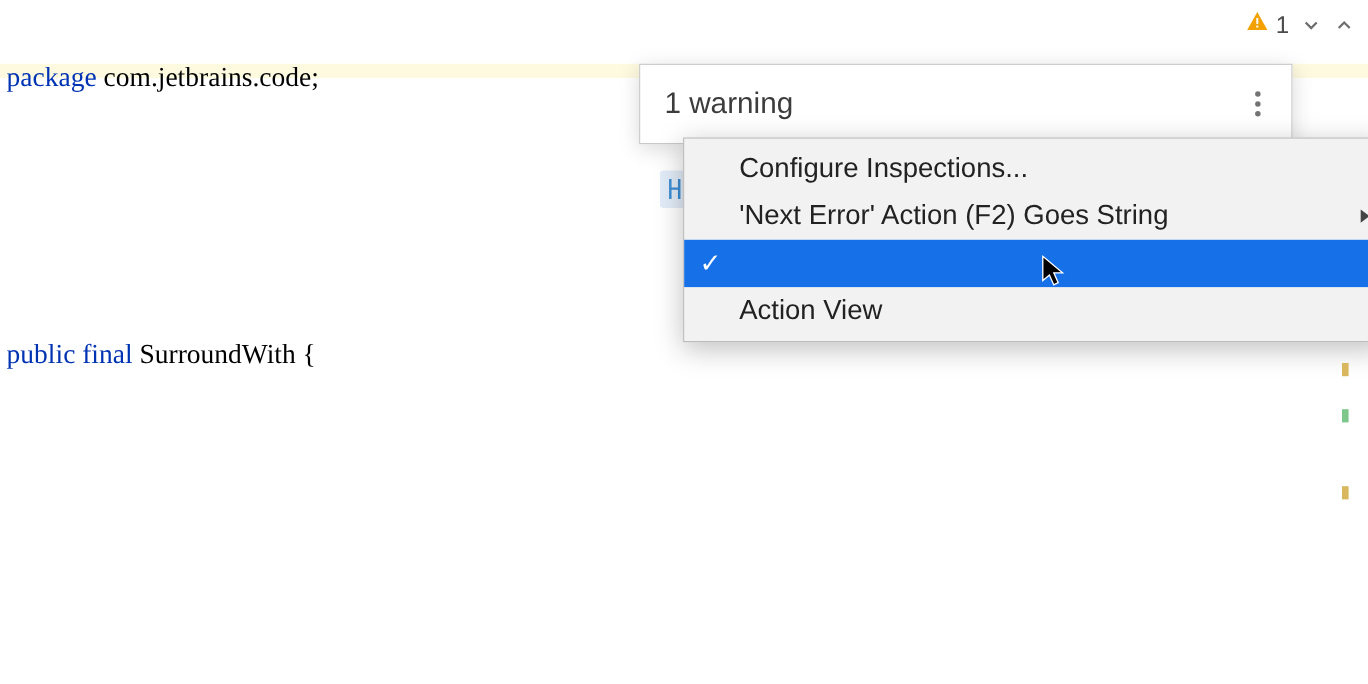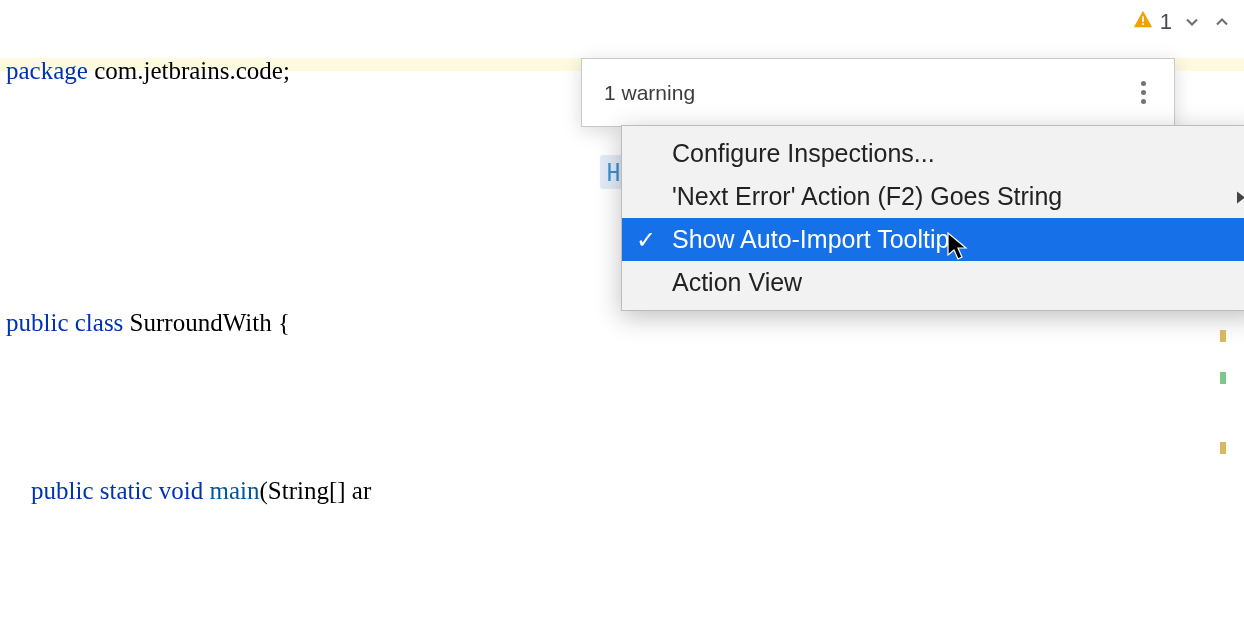--- a/index.html
+++ b/index.html
@@ -56,21 +56,21 @@
     width: 594px;
     background: #ffffff;
     border: 1px solid #c9c9c9;
     box-shadow: 0 4px 18px rgba(0,0,0,0.15);
   }
   .popup-header {
     display: flex;
     align-items: center;
     justify-content: space-between;
     padding: 20px 22px 20px 22px;
-    font-size: 21px;
+    font-size: 27px;
     color: #3c3c3c;
   }
   .kebab {
     display: flex;
     flex-direction: column;
     gap: 4px;
     cursor: pointer;
     padding: 2px 6px;
   }
   .kebab span {
@@ -150,23 +150,22 @@
 </style>
 </head>
 <body>
 
 <div class="highlight-strip"></div>
 
 <div class="editor">
 <span class="code-line"><span class="kw">package</span><span class="pkg"> com.jetbrains.code;</span></span>
 <span class="code-line"> </span>
 <span class="code-line"> </span>
-<span class="code-line"><span class="kw">public class</span><span class="cls"> SurroundWith {</span></span>
+<span class="code-line"><span class="kw">public final</span><span class="cls"> SurroundWith {</span></span>
 <span class="code-line"> </span>
-<span class="code-line"><span class="kw">    public static void</span><span class="mth"> main</span><span>(String[] ar</span></span>
 
 
 
 </div>
 
 <div class="status-widget">
   <span class="warn-icon">
     <svg viewBox="0 0 24 24">
         <path d="M12 2 L22 20 L2 20 Z" fill="#f2a100"></path>
         <rect x="11" y="8" width="2" height="6" fill="#fff"></rect>
@@ -203,21 +202,20 @@
       <span>Configure Inspections...</span>
     </div>
     <div class="menu-item">
       <span>'Next Error' Action (F2) Goes String</span>
       <span class="submenu-arrow"><svg width="12" height="16" viewBox="0 0 12 16">
           <path d="M2 2 L10 8 L2 14 Z" fill="#444"></path>
         </svg></span>
     </div>
     <div class="menu-item selected">
       <span class="menu-check">✓</span>
-      <span>Show Auto-Import Tooltip</span>
     </div>
     <div class="menu-item">
       <span>Action View</span>
     </div>
   </div>
 
 <div class="cursor-arrow">
   <svg width="22" height="30" viewBox="0 0 22 30">
     <path d="M1 1 L1 23 L7 18 L11 27 L15 25 L11 16 L19 16 Z" fill="#000" stroke="#fff" stroke-width="1.2"></path>
   </svg>

